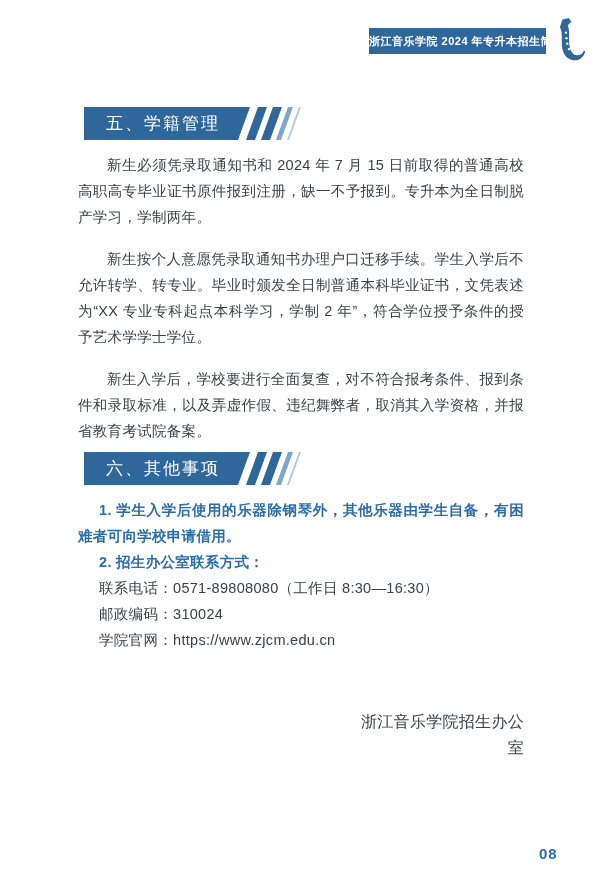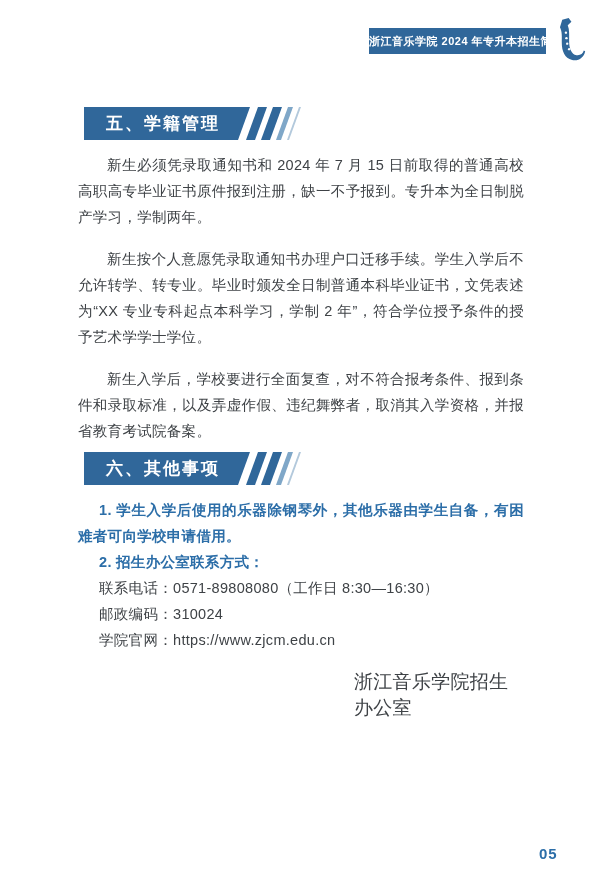--- a/index.html
+++ b/index.html
@@ -36,21 +36,21 @@
     display:flex;align-items:stretch;
     height:33px;margin-left:6px;
   }
   .sec-heading.first{margin-top:107px;}
   .sec-heading.second{margin-top:8px;}
   .sec-box{
     background:var(--accent-blue);
     color:#ffffff;
     display:flex;align-items:center;
     padding:0 30px 0 22px;
-    font-size:17px;font-weight:bold;letter-spacing:2px;
+    font-size:17px;font-weight:normal;letter-spacing:2px;
     clip-path:polygon(0 0,100% 0,calc(100% - 12px) 100%,0 100%);
     white-space:nowrap;
   }
   .stripes{display:flex;gap:6px;margin-left:2px;}
   .stripe{width:9px;background:var(--accent-blue);transform:skewX(-20deg);}
   .stripe.mid{width:5px;background:var(--stripe-light);}
   .stripe.hair{width:2px;background:var(--stripe-lighter);}
   
   .body-para{
     margin:16px 0 0 0;
@@ -66,25 +66,25 @@
     font-size:14.5px;line-height:26px;
     text-align:justify;
     text-indent:1.45em;
     letter-spacing:0.3px;
   }
   .item.blue{color:var(--text-blue);font-weight:bold;}
   .item.plain{color:var(--body-text);font-weight:normal;}
   .item.first{margin-top:12px;}
   
   .signature{
-    margin-top:16px;
+    margin-top:56px;
     margin-left:auto;margin-right:0;
     width:170px;
-    text-align:left;
-    font-size:19px;line-height:26px;
+    text-align:right;
+    font-size:16px;line-height:26px;
     color:var(--body-text);
     letter-spacing:0.3px;
   }
   
   .page-num{
     position:absolute;left:539px;top:845px;
     font-size:15px;font-weight:bold;
     color:var(--text-blue);
     letter-spacing:1px;
   }
@@ -141,15 +141,15 @@
     <p class="item plain">联系电话：0571-89808080（工作日 8:30—16:30）</p>
     <p class="item plain">邮政编码：310024</p>
     <p class="item plain">学院官网：https://www.zjcm.edu.cn</p>
 
     <div class="signature">
       <div>浙江音乐学院招生办公室</div>
     </div>
 
   </div>
 
-  <div class="page-num">05</div>
+  <div class="page-num">08</div>
 
 </div>
 
 </body></html>

